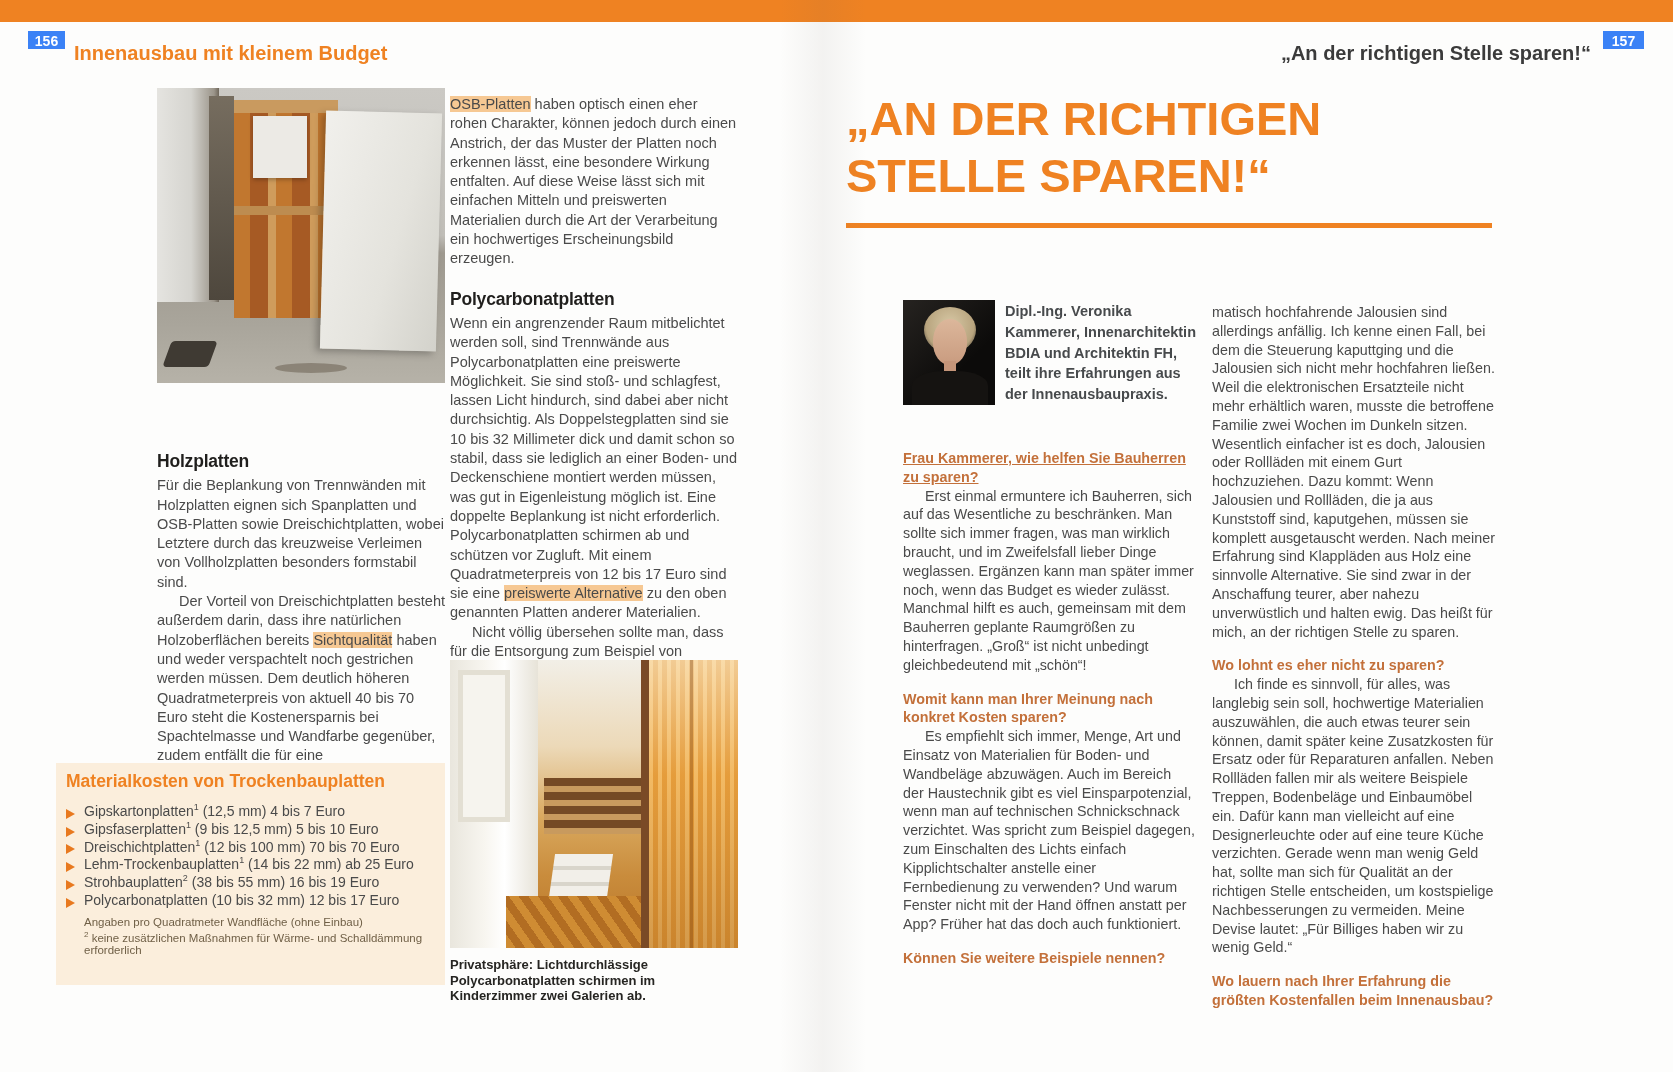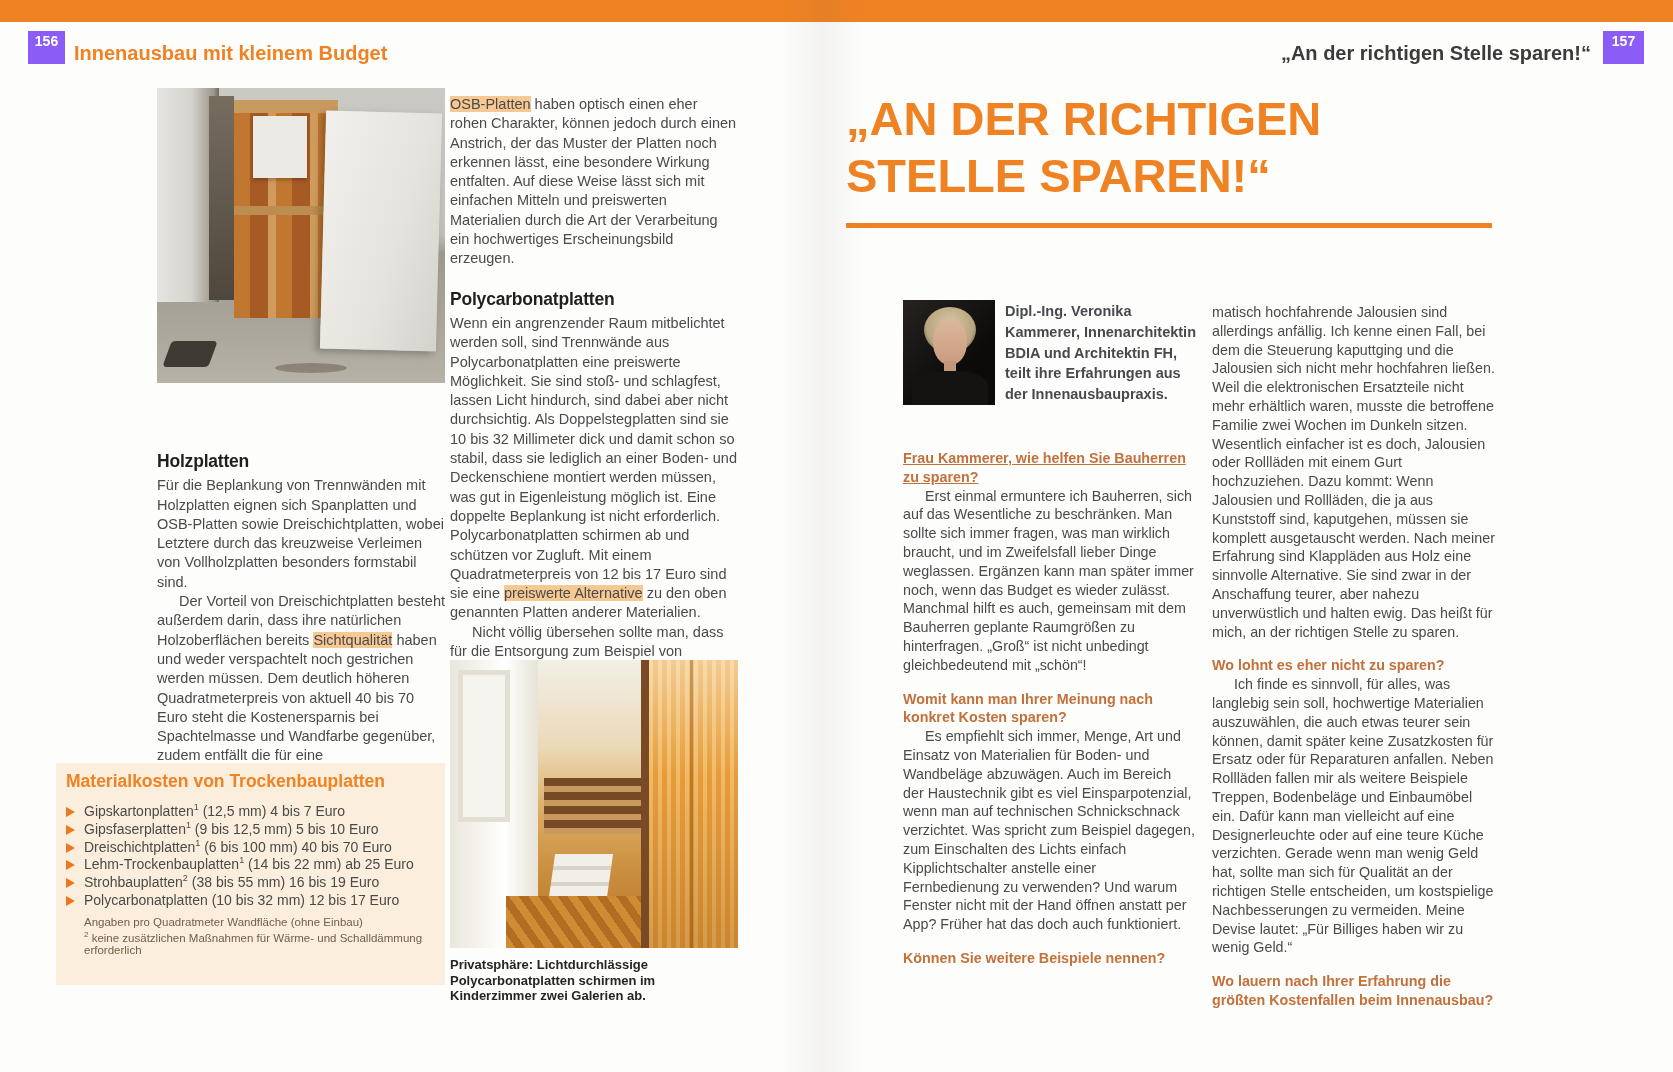--- a/index.html
+++ b/index.html
@@ -1,21 +1,21 @@
 <!DOCTYPE html>
 <html lang="de"><head>
 <meta charset="utf-8">
 <style>
   * { box-sizing: border-box; margin: 0; padding: 0; }
   body { font-family: "Liberation Sans", "DejaVu Sans", sans-serif; background: #e9e9e9; }
   .canvas { position: relative; width: 1673px; height: 1072px; background: #fdfdfc; overflow: hidden; }
 
   
   .topbar { position: absolute; left: 0; top: 0; width: 100%; height: 22px; background: #ef8222; }
-  .pnbox { position: absolute; top: 31px; height: 33px; background: #8b5cf6; color: #fff;
+  .pnbox { position: absolute; top: 31px; height: 18px; background: #3b82f6; color: #fff;
            font-weight: 700; font-size: 14px; line-height: 21px; text-align: center; }
   .pn-left { left: 28px; width: 37px; }
   .pn-right { right: 29px; width: 41px; }
   .rh { position: absolute; top: 42px; font-size: 20px; font-weight: 700; }
   .rh-left { left: 74px; color: #ef8222; }
   .rh-right { right: 82px; color: #3b3b3b; }
 
   .gutter { position: absolute; left: 780px; top: 0; width: 86px; height: 100%; pointer-events: none;
             background: linear-gradient(90deg, rgba(110,100,90,0) 0%, rgba(110,100,90,0.07) 50%, rgba(110,100,90,0) 100%); }
 
@@ -67,21 +67,21 @@
   .colflow h3 { font-size: 17.5px; color: #201f1d; letter-spacing: -0.2px; margin: 0 0 5px; }
   #midcol h3 { margin-top: 21px; }
   p.ind { text-indent: 22px; }
   .hl { background: #f6c893; }
 
   
   .costbox { position: absolute; left: 56px; top: 763px; width: 389px; height: 222px;
              background: #fbeedc; padding: 8px 14px 0 10px; }
   .costbox h2 { color: #ef8222; font-size: 17.5px; margin: 0 0 11px; }
   .costbox ul { list-style: none; }
-  .costbox li { display: flex; align-items: flex-start; font-size: 14px; line-height: 17.8px; color: #4a4a4a; }
+  .costbox li { display: flex; align-items: center; font-size: 14px; line-height: 17.8px; color: #4a4a4a; }
   .tri { flex: none; width: 0; height: 0; border-left: 9px solid #e8791f;
          border-top: 5px solid transparent; border-bottom: 5px solid transparent; margin: 4px 9px 0 0; }
   .costbox sup, .colflow sup { font-size: 9px; vertical-align: super; line-height: 0; }
   .costbox .note { font-size: 11.5px; color: #6f5f46; margin: 6px 0 0 18px; }
   .costbox .fn { font-size: 11.5px; color: #6f5f46; margin: 4px 0 0 18px; }
   .costbox .fn sup { font-size: 8px; }
 
   
   .bigtitle { position: absolute; left: 846px; top: 90px; color: #ef8222;
               font-size: 47px; line-height: 57px; font-weight: 700; }
@@ -144,21 +144,21 @@
       <li>
           <span class="tri"></span>
           <span><span>Gipskartonplatten</span><sup>1</sup><span> (12,5 mm) 4 bis 7 Euro</span></span>
         </li>
       <li>
           <span class="tri"></span>
           <span><span>Gipsfaserplatten</span><sup>1</sup><span> (9 bis 12,5 mm) 5 bis 10 Euro</span></span>
         </li>
       <li>
           <span class="tri"></span>
-          <span><span>Dreischichtplatten</span><sup>1</sup><span> (6 bis 100 mm) 40 bis 70 Euro</span></span>
+          <span><span>Dreischichtplatten</span><sup>1</sup><span> (12 bis 100 mm) 70 bis 70 Euro</span></span>
         </li>
       <li>
           <span class="tri"></span>
           <span><span>Lehm-Trockenbauplatten</span><sup>1</sup><span> (14 bis 22 mm) ab 25 Euro</span></span>
         </li>
       <li>
           <span class="tri"></span>
           <span><span>Strohbauplatten</span><sup>2</sup><span> (38 bis 55 mm) 16 bis 19 Euro</span></span>
         </li>
       <li>

